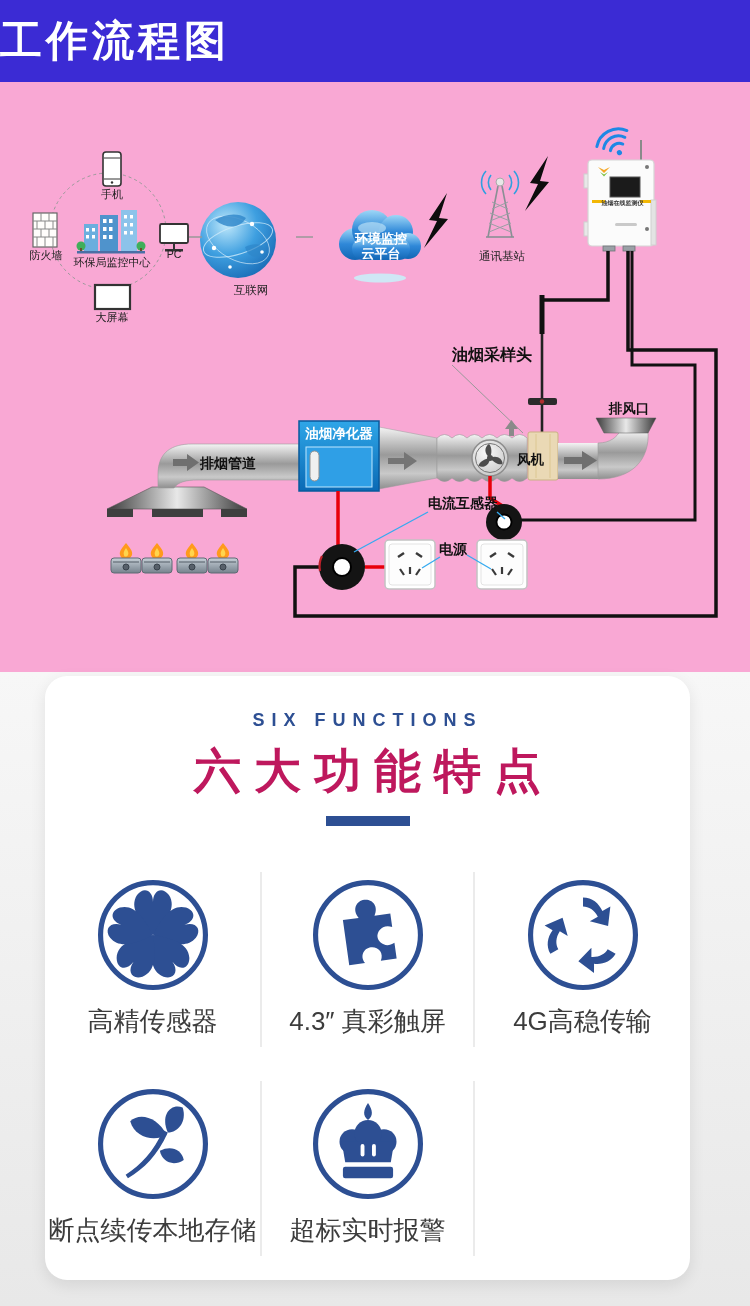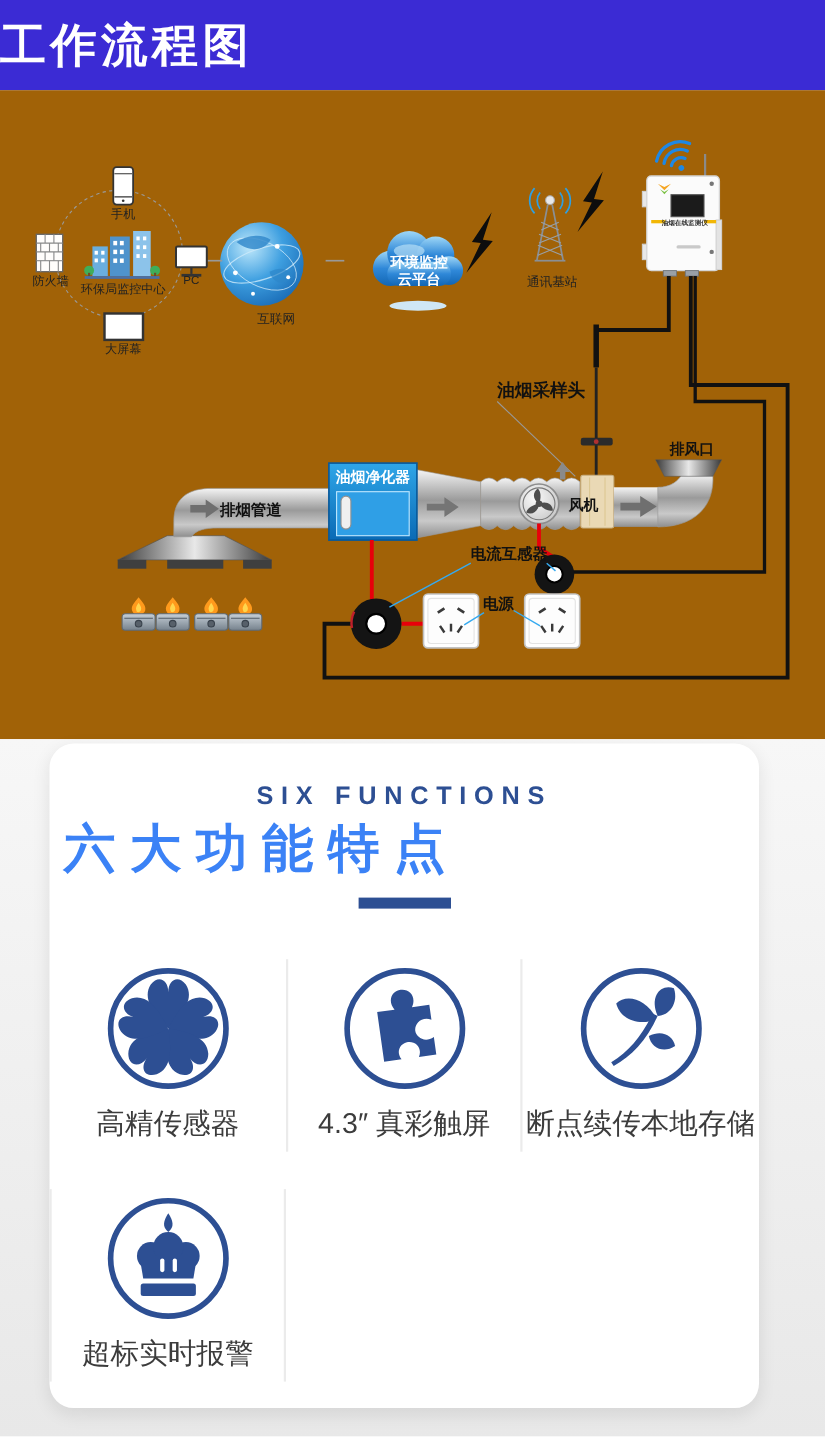--- a/index.html
+++ b/index.html
@@ -9,37 +9,37 @@
     font-family:"Liberation Sans","DejaVu Sans",sans-serif;
     -webkit-font-smoothing:antialiased;
   }
   .banner{
     position:absolute;left:0;top:0;width:750px;height:82px;
     background:#3b2bd4;display:flex;align-items:center;justify-content:flex-start;
   }
   .banner h1{
     margin:0;color:#ffffff;font-size:42px;font-weight:bold;letter-spacing:4px;
   }
-  .diagram-wrap{position:absolute;left:0;top:82px;width:750px;height:590px;background:#a16207;}
+  .diagram-wrap{position:absolute;left:0;top:82px;width:750px;height:590px;background:#f9a8d4;}
   .features-section{
     position:absolute;left:0;top:672px;width:750px;height:634px;
     background:linear-gradient(180deg,#f7f7f7 0%,#e8e8e8 100%);
   }
   .feature-card{
     position:absolute;left:45px;top:4px;width:645px;height:604px;
     background:#ffffff;border-radius:22px;
     box-shadow:0 5px 16px rgba(0,0,0,0.09);
   }
   .eyebrow{
     position:absolute;left:0;top:34px;width:100%;text-align:center;
-    color:#2d4f93;font-size:23px;font-weight:600;letter-spacing:7px;
+    color:#2d4f93;font-size:18px;font-weight:600;letter-spacing:7px;
   }
   .big-title{
-    position:absolute;left:0;top:64px;width:100%;
-    color:#3b82f6;font-size:47px;font-weight:bold;letter-spacing:13px;text-indent:13px;
+    position:absolute;left:0;top:64px;width:100%;text-align:center;
+    color:#be185d;font-size:47px;font-weight:bold;letter-spacing:13px;text-indent:13px;
   }
   .title-bar{
     position:absolute;left:50%;top:140px;transform:translateX(-50%);
     width:84px;height:10px;background:#2d4f93;
   }
   .feature-grid{
     position:absolute;left:0;top:196px;width:645px;
     display:grid;grid-template-columns:1fr 1fr 1fr;row-gap:34px;
   }
   .feature-cell{
@@ -370,20 +370,31 @@
 
       <div class="feature-cell mid">
         <svg class="feature-icon" viewBox="0 0 100 100">
           <circle cx="50" cy="50" r="46" fill="none" stroke="#2d4f93" stroke-width="4.5"></circle>
           <path transform="rotate(-8 50 50)" fill="#2d4f93" d="M30,34 L44,34 C39,26 44,19 51,19 C58,19 63,26 58,34 L72,34 L72,46 C64,42 58,48 58,53 C58,58 64,64 72,60 L72,74 L58,74 C62,67 57,61 51,61 C45,61 40,67 44,74 L30,74 Z"></path>
         </svg>
         <div class="feature-label">4.3″ 真彩触屏</div>
       </div>
 
 
+      <div class="feature-cell">
+        <svg class="feature-icon" viewBox="0 0 100 100">
+          <circle cx="50" cy="50" r="46" fill="none" stroke="#2d4f93" stroke-width="4.5"></circle>
+          <g fill="#2d4f93">
+            <path d="M50,17 C58,17 64,22 67,29 L74,25 L72,42 L56,38 L63,34 C60,28 55,25 50,25 Z"></path>
+            <path d="M50,17 C58,17 64,22 67,29 L74,25 L72,42 L56,38 L63,34 C60,28 55,25 50,25 Z" transform="rotate(120 50 50)"></path>
+            <path d="M50,17 C58,17 64,22 67,29 L74,25 L72,42 L56,38 L63,34 C60,28 55,25 50,25 Z" transform="rotate(240 50 50)"></path>
+          </g>
+        </svg>
+        <div class="feature-label">4G高稳传输</div>
+      </div>
 
       <div class="feature-cell">
         <svg class="feature-icon" viewBox="0 0 100 100">
           <circle cx="50" cy="50" r="46" fill="none" stroke="#2d4f93" stroke-width="4.5"></circle>
           <g fill="#2d4f93">
             <path d="M28,80 C42,72 54,60 63,40 L59,38 C50,57 40,68 26,77 Z"></path>
             <path d="M62,42 C54,26 38,22 30,30 C34,45 52,48 62,42 Z"></path>
             <path d="M63,40 C56,24 66,14 76,18 C80,30 72,40 63,40 Z"></path>
             <path d="M56,56 C66,51 75,55 77,64 C68,70 58,66 56,56 Z"></path>
           </g>

